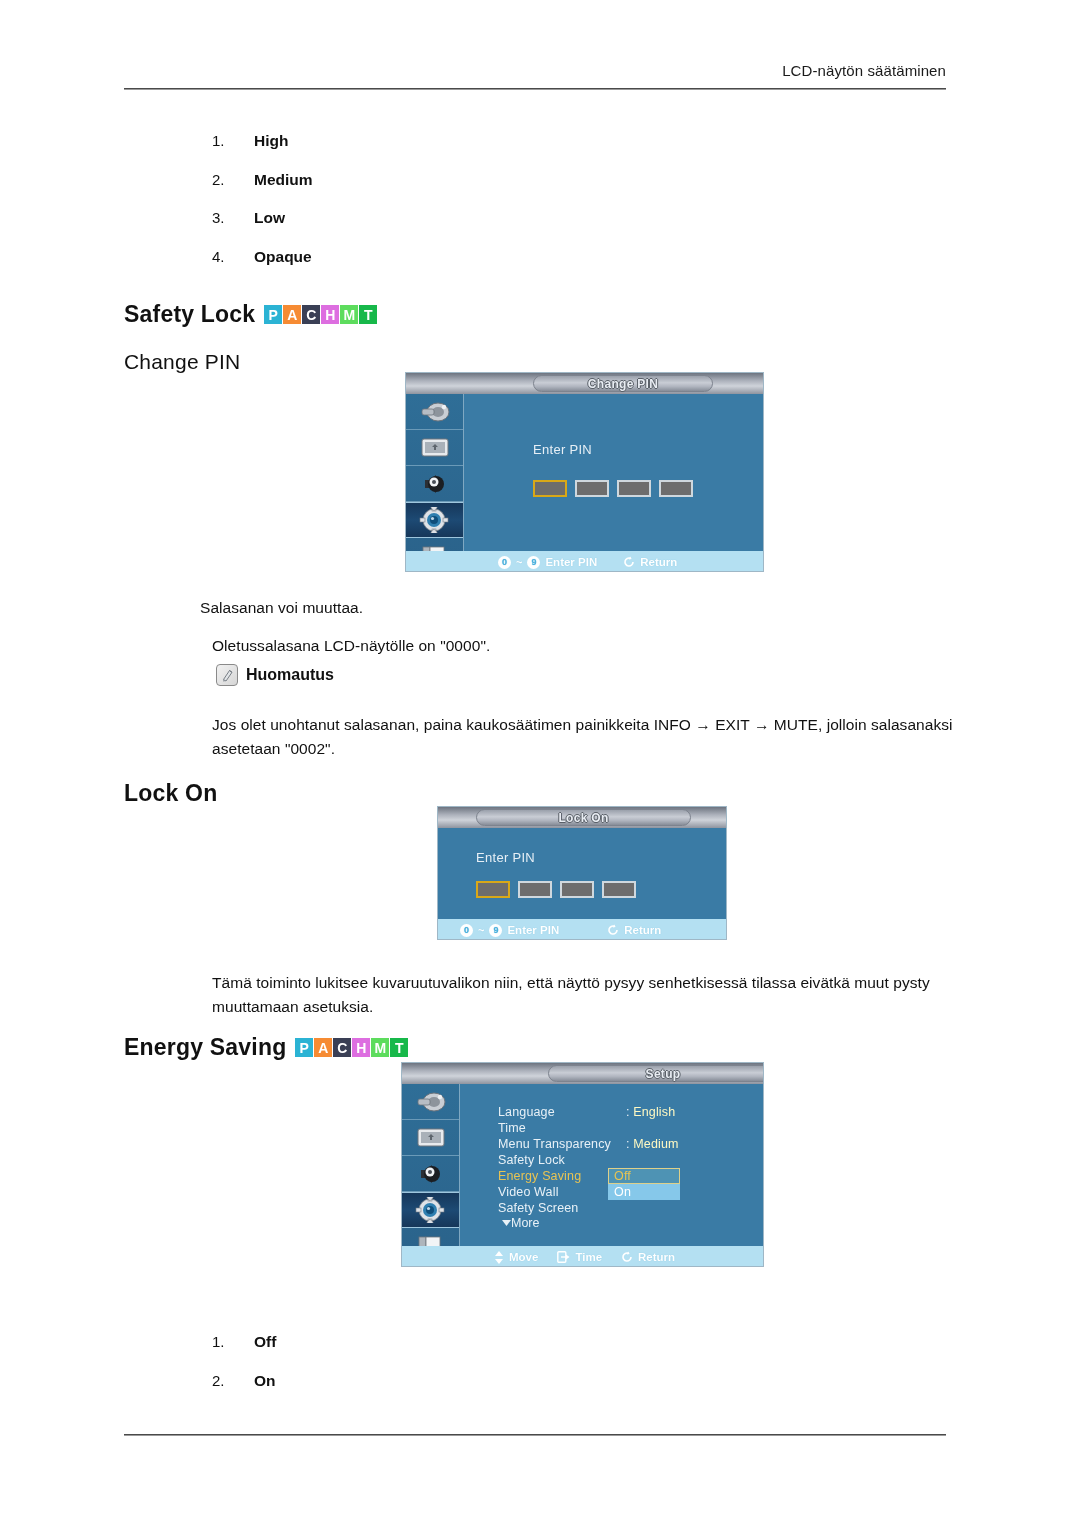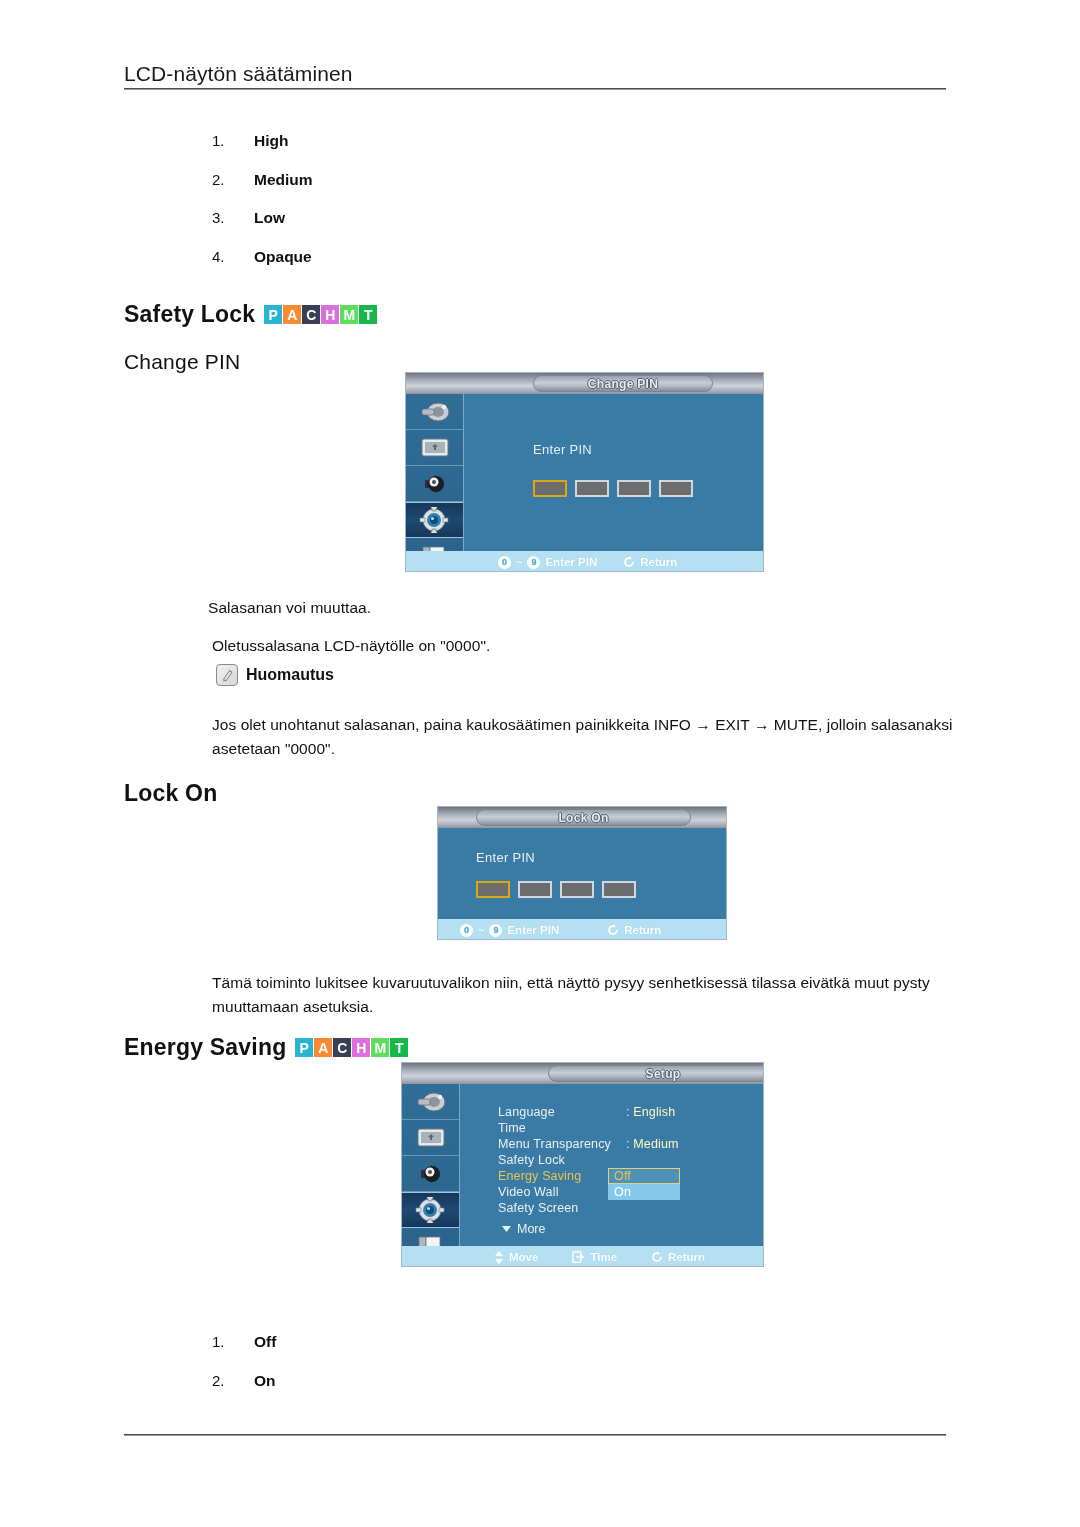--- a/index.html
+++ b/index.html
@@ -13,22 +13,22 @@
     position: relative;
     overflow: hidden;
   }
 
   .page { position: relative; width: 1080px; height: 1527px; }
 
   
   .page-header {
     position: absolute;
     top: 62px; left: 124px; width: 822px;
-    text-align: left;
-    font-size: 21px;
+    text-align: right;
+    font-size: 15px;
     color: #1a1a1a;
     letter-spacing: 0.1px;
   }
   .rule-top {
     position: absolute;
     top: 88px; left: 124px; width: 822px; height: 2px;
     background: #4a4a4a;
     border-bottom: 1px solid #9a9a9a;
   }
   .rule-bottom {
@@ -236,24 +236,22 @@
     color: #e8f1f7;
     letter-spacing: 0.15px;
   }
   .menu-row .mname { width: 128px; flex: 0 0 128px; }
   .menu-row .mval { color: #fef9c3; }
   .menu-row.highlight .mname { color: #e8c453; }
   .menu-row.highlight .colon { color: #e8c453; }
   .menu-more {
     display: flex;
     align-items: center;
-    gap: 6px;
     font-size: 12.5px;
     color: #e8f1f7;
-    margin-top: 6px;
     padding-left: 4px;
   }
   .dropdown {
     position: absolute;
   }
   .dd-item {
     width: 72px;
     height: 16px;
     display: flex;
     align-items: center;
@@ -391,35 +389,35 @@
           <svg width="12" height="12" viewBox="0 0 12 12">
             <path d="M10 6 a4 4 0 1 1 -2.5 -3.7" fill="none" stroke="#ffffff" stroke-width="1.6"></path>
             <path d="M7.2 0.6 l1.4 2.4 -2.8 0.6 z" fill="#ffffff"></path>
           </svg>
           <span>Return</span>
         </div>
       </div>
     </div>
   </div>
 
-  <div class="para" style="top:596px; left:208px; width:740px;">Salasanan voi muuttaa.</div>
+  <div class="para" style="top:596px; left:200px; width:740px;">Salasanan voi muuttaa.</div>
   <div class="para" style="top:634px; left:212px; width:740px;">Oletussalasana LCD-näytölle on "0000".</div>
 
   <div class="note-line" style="top:664px; left:216px;">
     <span class="note-icon">
       <svg width="15" height="15" viewBox="0 0 15 15">
         <path d="M3.5 11.5 L9.5 2.5 L12 4.3 L6 13 z" fill="#e2e5e8" stroke="#6d747c" stroke-width="0.9"></path>
         <path d="M3.5 11.5 L6 13 L3 13.6 z" fill="#8d949c"></path>
         <path d="M9.5 2.5 L12 4.3" stroke="#6d747c" stroke-width="0.9"></path>
       </svg>
     </span>
     <span class="note-label">Huomautus</span>
   </div>
 
-  <div class="para" style="top:713px; left:212px; width:742px;">Jos olet unohtanut salasanan, paina kaukosäätimen painikkeita INFO → EXIT → MUTE, jolloin salasanaksi asetetaan "0000".</div>
+  <div class="para" style="top:713px; left:212px; width:742px;">Jos olet unohtanut salasanan, paina kaukosäätimen painikkeita INFO → EXIT → MUTE, jolloin salasanaksi asetetaan "0002".</div>
 
   <h2 class="sec" style="top:780px; left:124px;">
     <span>Lock On</span>
   </h2>
 
   <div class="osd" style="top:806px; left:437px; width:290px; height:134px;">
     <div class="osd-titlebar">
       <div class="osd-title-pill" style="left:38px; width:215px;">
         <span class="osd-title-text">Lock On</span>
       </div>
@@ -556,21 +554,21 @@
           </svg>
           <span>More</span>
         </div>
       </div>
 
       <div class="dropdown" style="top:84px; left:206px;">
         <div class="dd-item sel">Off</div>
         <div class="dd-item other">On</div>
       </div>
 
-      <div class="osd-footer" style="gap:34px;margin-top:24px;">
+      <div class="osd-footer" style="gap:19px;margin-top:24px;">
         <div class="osd-fitem">
           <svg width="10" height="13" viewBox="0 0 10 13">
             <path d="M5 0 L9 5 L1 5 z" fill="#ffffff"></path>
             <path d="M5 13 L1 8 L9 8 z" fill="#ffffff"></path>
           </svg>
           <span>Move</span>
         </div>
         <div class="osd-fitem">
           <svg width="13" height="12" viewBox="0 0 13 12">
             <rect x="0.8" y="0.8" width="8" height="10.4" rx="1" fill="none" stroke="#ffffff" stroke-width="1.4"></rect>

